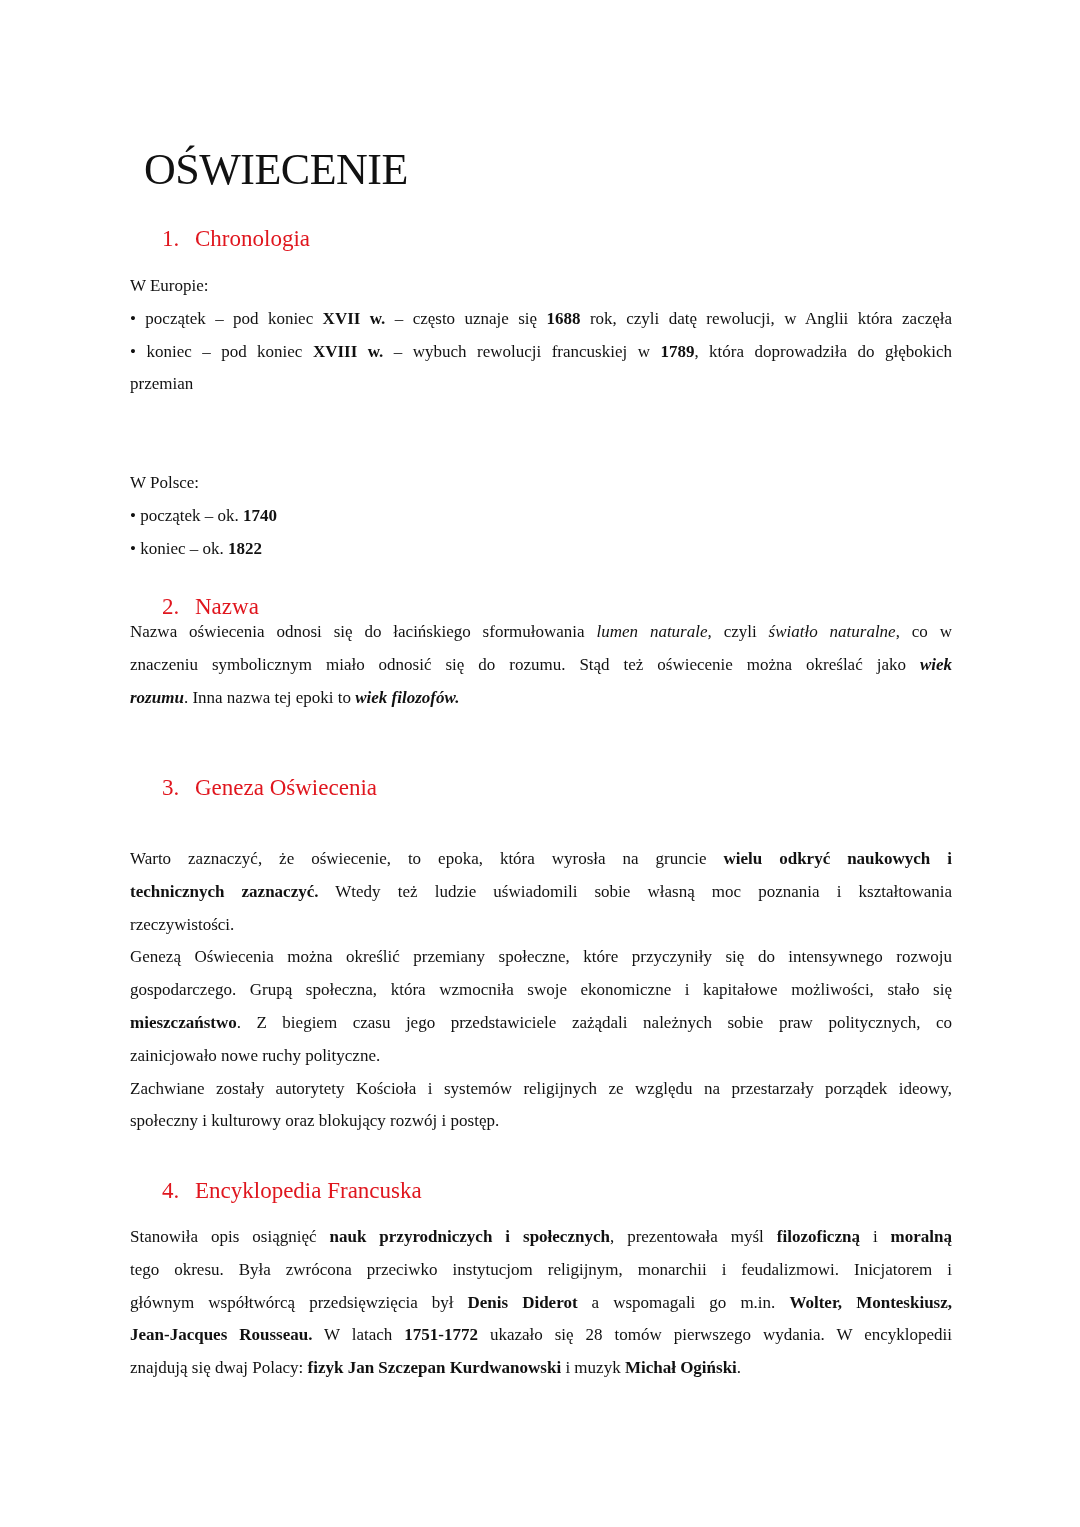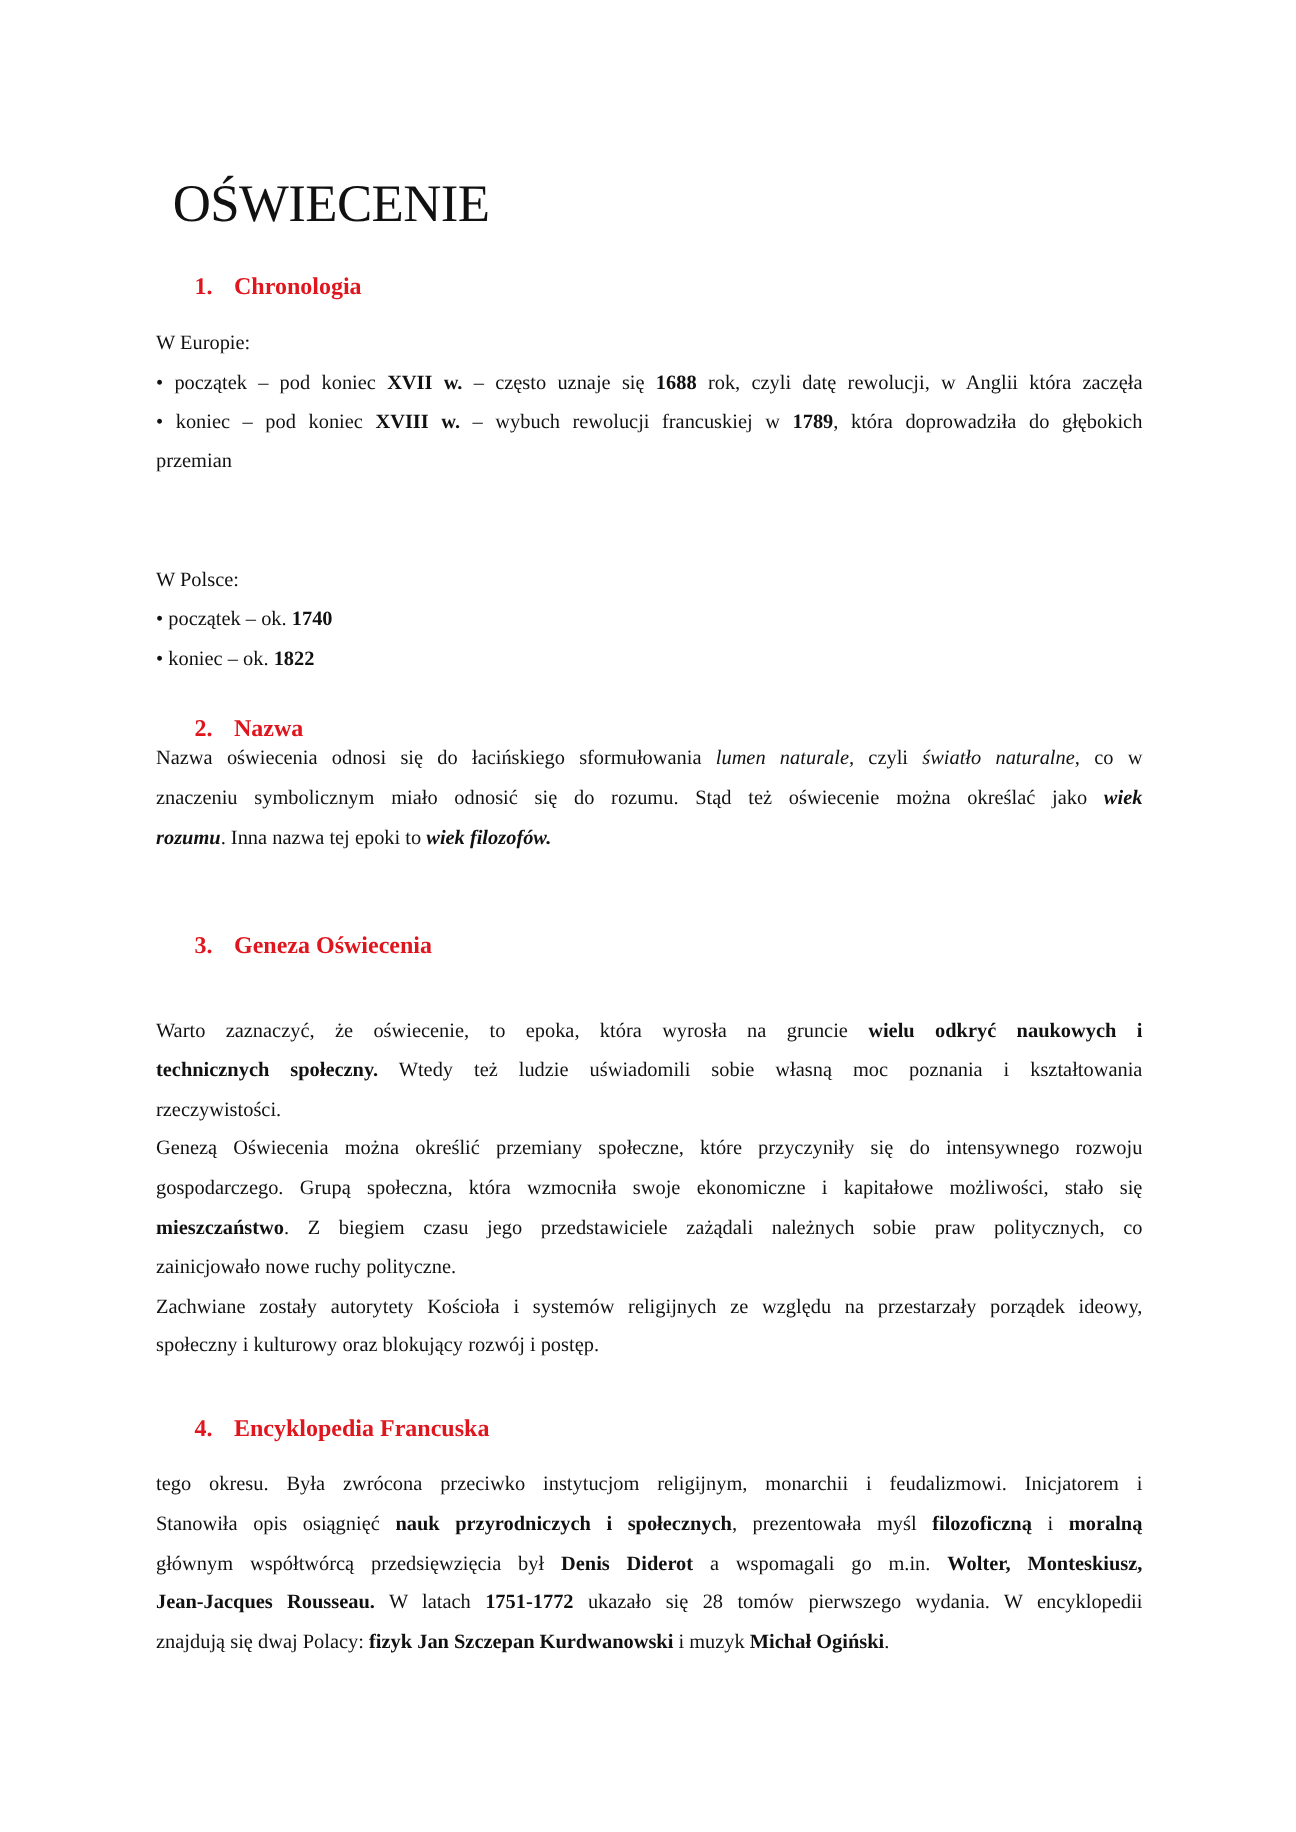--- a/index.html
+++ b/index.html
@@ -8,21 +8,21 @@
       font-family: "Liberation Serif", "DejaVu Serif", serif;
       color: #111111;
     }
     .title {
       position: absolute; left: 130px; top: 130px;
       font-size: 44px; line-height: 52px; font-weight: normal; margin: 14px;
       letter-spacing: -0.5px; color: #111;
     }
     .h {
       position: absolute; left: 162px;
-      font-size: 20px; line-height: 28px; font-weight: bold; color: #e0161e; margin: 0;
+      font-size: 23px; line-height: 28px; font-weight: normal; color: #e0161e; margin: 0;
     }
     .h .num { display: inline-block; width: 33px; }
     .p {
       position: absolute; left: 130px; width: 822px;
       font-size: 17px; line-height: 32.8px; margin: 0; color: #111;
     }
     b { font-weight: bold; }
     i { font-style: italic; }
     .line { display: block; white-space: nowrap; }
     .jline { display: block; text-align: justify; text-align-last: justify; }
@@ -52,31 +52,31 @@
 <div class="p" style="top:616px;">
   <span class="jline"><span>Nazwa oświecenia odnosi się do łacińskiego sformułowania </span><i>lumen naturale,</i><span> czyli </span><i>światło naturalne</i><span>, co w</span></span>
   <span class="jline"><span>znaczeniu symbolicznym miało odnosić się do rozumu. Stąd też oświecenie można określać jako </span><b><i>wiek</i></b></span>
   <span class="line"><b><i>rozumu</i></b><span>. Inna nazwa tej epoki to </span><b><i>wiek filozofów.</i></b></span>
 </div>
 
 <h2 class="h" style="top:774px;"><span class="num">3.</span><span>Geneza Oświecenia</span></h2>
 
 <div class="p" style="top:831px;margin-top:12px;">
   <span class="jline"><span>Warto zaznaczyć, że oświecenie, to epoka, która wyrosła na gruncie </span><b>wielu odkryć naukowych i</b></span>
-  <span class="jline"><b>technicznych społeczny.</b><span> Wtedy też ludzie uświadomili sobie własną moc poznania i kształtowania</span></span>
+  <span class="jline"><b>technicznych zaznaczyć.</b><span> Wtedy też ludzie uświadomili sobie własną moc poznania i kształtowania</span></span>
   <span class="line">rzeczywistości.</span>
   <span class="jline">Genezą Oświecenia można określić przemiany społeczne, które przyczyniły się do intensywnego rozwoju</span>
   <span class="jline">gospodarczego. Grupą społeczna, która wzmocniła swoje ekonomiczne i kapitałowe możliwości, stało się</span>
   <span class="jline"><b>mieszczaństwo</b><span>. Z biegiem czasu jego przedstawiciele zażądali należnych sobie praw politycznych, co</span></span>
   <span class="line">zainicjowało nowe ruchy polityczne.</span>
   <span class="jline">Zachwiane zostały autorytety Kościoła i systemów religijnych ze względu na przestarzały porządek ideowy,</span>
   <span class="line">społeczny i kulturowy oraz blokujący rozwój i postęp.</span>
 </div>
 
 <h2 class="h" style="top:1177px;"><span class="num">4.</span><span>Encyklopedia Francuska</span></h2>
 
 <div class="p" style="top:1221px;">
+  <span class="jline"><span>Stanowiła opis osiągnięć </span><b>nauk przyrodniczych i społecznych</b><span>, prezentowała myśl </span><b>filozoficzną</b><span> i </span><b>moralną</b></span>
   <span class="jline">tego okresu. Była zwrócona przeciwko instytucjom religijnym, monarchii i feudalizmowi. Inicjatorem i</span>
-  <span class="jline"><span>Stanowiła opis osiągnięć </span><b>nauk przyrodniczych i społecznych</b><span>, prezentowała myśl </span><b>filozoficzną</b><span> i </span><b>moralną</b></span>
   <span class="jline"><span>głównym współtwórcą przedsięwzięcia był </span><b>Denis Diderot</b><span> a wspomagali go m.in. </span><b>Wolter, Monteskiusz,</b></span>
   <span class="jline"><b>Jean-Jacques Rousseau.</b><span> W latach </span><b>1751-1772</b><span> ukazało się 28 tomów pierwszego wydania. W encyklopedii</span></span>
   <span class="line"><span>znajdują się dwaj Polacy: </span><b>fizyk Jan Szczepan Kurdwanowski</b><span> i muzyk </span><b>Michał Ogiński</b><span>.</span></span>
 </div>
 
 </body></html>

